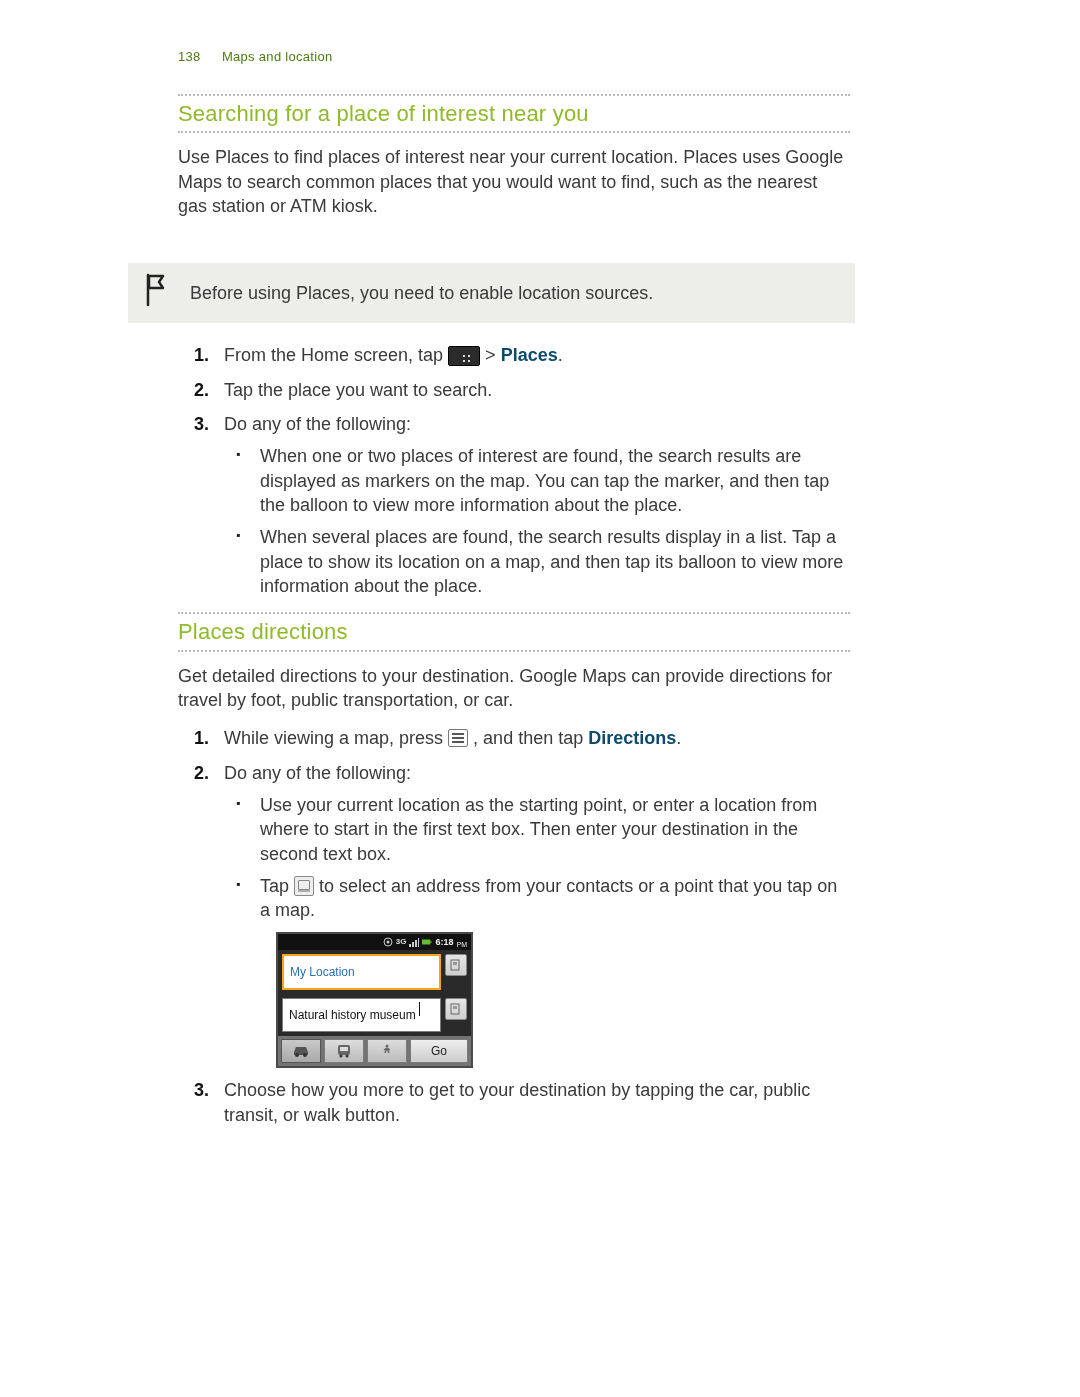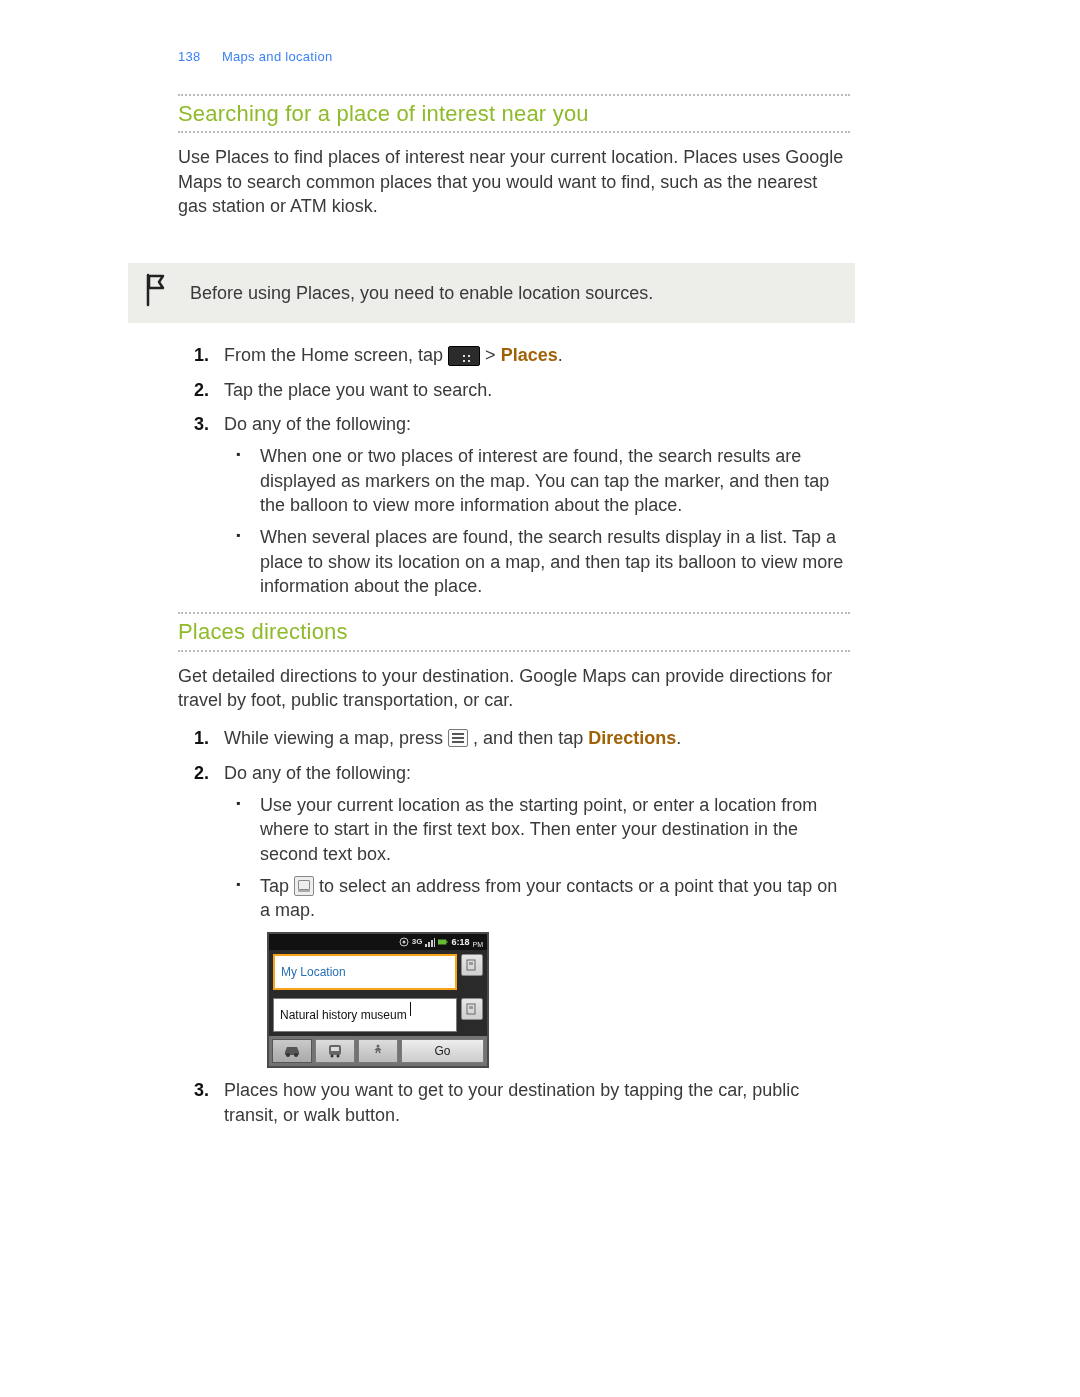--- a/index.html
+++ b/index.html
@@ -18,21 +18,21 @@
     padding: 48px 0 60px 0;
     margin: 0 auto;
     position: relative;
   }
   .content {
     margin-left: 178px;
     margin-right: 230px;
   }
   .page-header {
     font-size: 13px;
-    color: #3b82f6;
+    color: #4d7c0f;
     margin-bottom: 28px;
     letter-spacing: 0.3px;
   }
   .page-header .pn {
     display: inline-block;
     width: 40px;
   }
   .dotted-sep {
     border: none;
     border-top: 2px dotted #bbb;
@@ -101,21 +101,21 @@
   ul.bullets > li::before {
     content: "▪";
     position: absolute;
     left: -24px;
     top: 2px;
     font-size: 12px;
     color: #222;
   }
   .bold {
     font-weight: 600;
-    color: #a16207;
+    color: #0c4a6e;
   }
 
   
   .inline-ico {
     display: inline-block;
     vertical-align: -4px;
   }
   .ico-apps {
     width: 30px;
     height: 18px;
@@ -181,22 +181,22 @@
     border-radius: 1px;
   }
   .ico-book::after {
     content:"";
     position:absolute;
     left:3px;right:3px;bottom:3px;height:2px;background:#aaa;
   }
 
   
   .phone {
-    margin: 10px 0 4px 7px;
-    width: 222px;
+    margin: 10px 0 4px 16px;
+    width: 197px;
     border: 2px solid #4a4a4a;
     background: #2a2a2a;
     box-sizing: border-box;
   }
   .phone .statusbar {
     height: 16px;
     background: #111;
     display: flex;
     justify-content: flex-end;
     align-items: center;
@@ -397,17 +397,17 @@
                       <circle cx="10" cy="2" r="1.5" fill="#666"></circle>
                       <path d="M10 4 l-2 5 m2 -5 l2 5 m-2 -5 l-3 2 m3 -2 l3 2" stroke="#666" stroke-width="1.5" fill="none"></path>
                     </svg>
                 </div>
                 <div class="go">Go</div>
               </div>
             </div>
           </li>
         </ul>
       </li>
-      <li>Places how you want to get to your destination by tapping the car, public transit, or walk button.</li>
+      <li>Choose how you more to get to your destination by tapping the car, public transit, or walk button.</li>
     </ol>
 
   </div>
 </div>
 
 </body></html>

